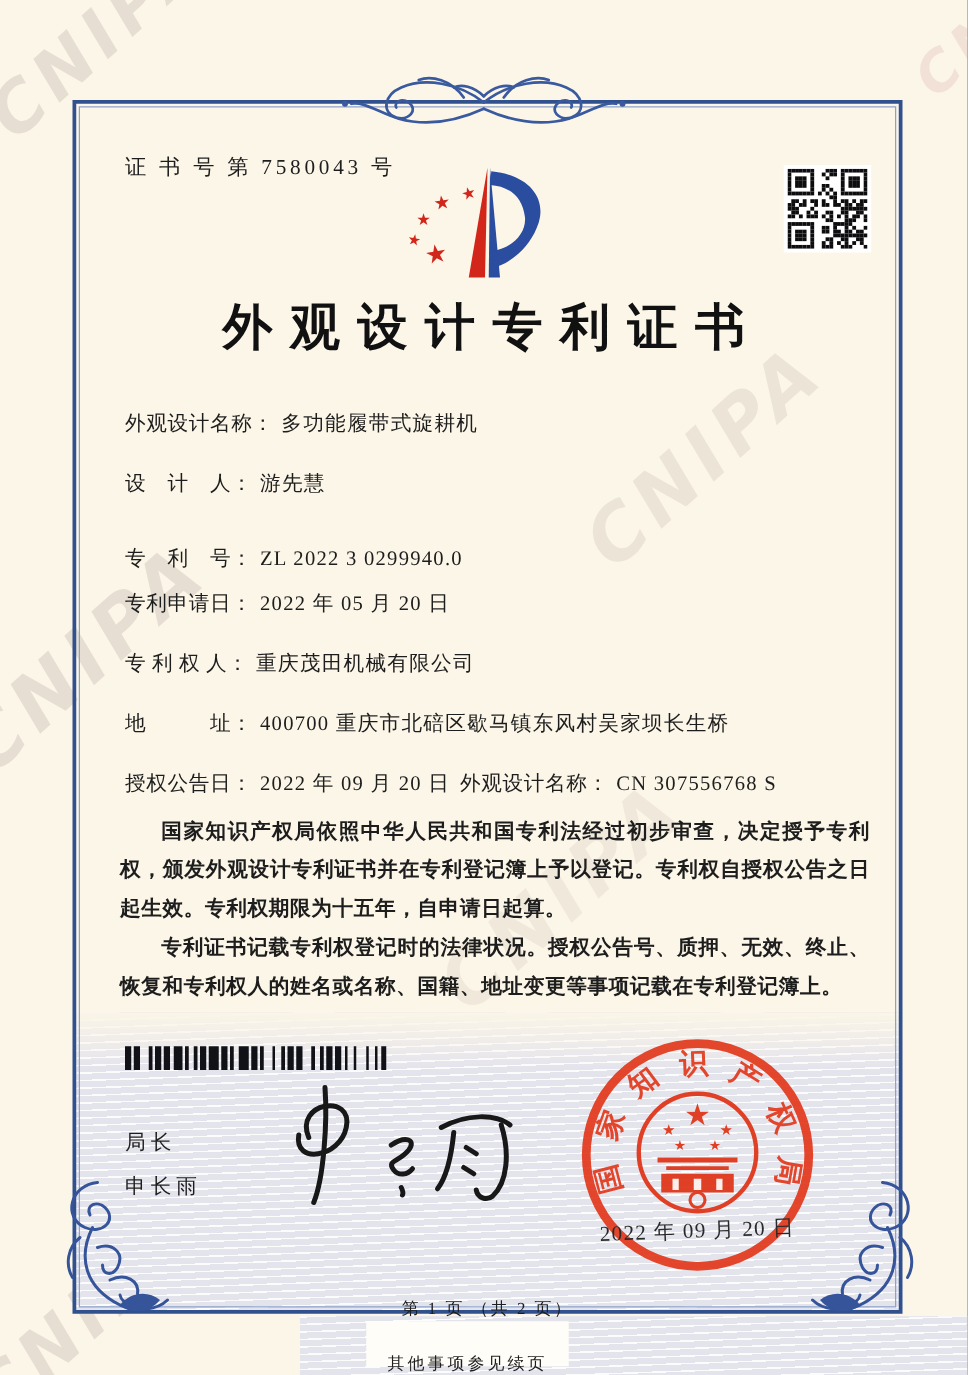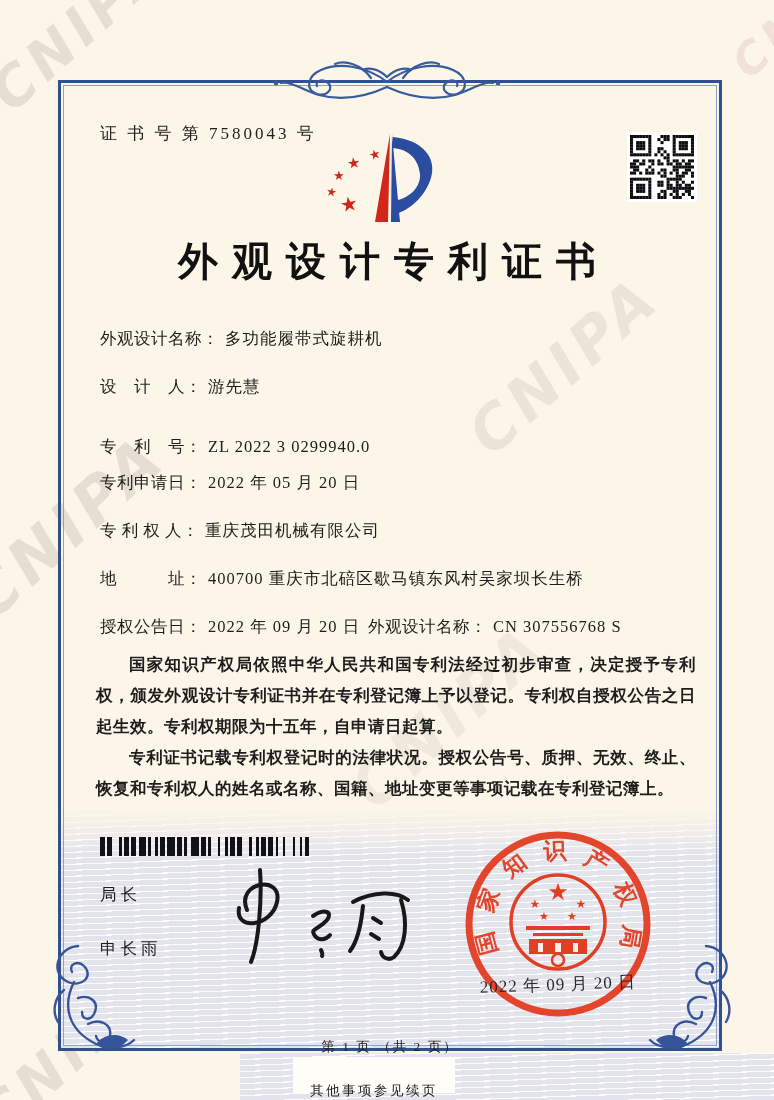--- a/index.html
+++ b/index.html
@@ -23,21 +23,21 @@
   .qr{position:absolute;left:627px;top:132px;width:70px;height:70px;background:#fff;z-index:4;padding:3px;box-sizing:border-box;}
   .title{position:absolute;left:0;top:234px;width:774px;text-align:center;font-size:40px;font-weight:bold;
          letter-spacing:14px;padding-left:14px;box-sizing:border-box;color:#111;z-index:4;}
   .row{position:absolute;left:100px;font-size:16.5px;z-index:4;white-space:nowrap;}
   .row .lbl{letter-spacing:0.5px;}
   .row .val{margin-left:6px;letter-spacing:1px;}
   .paras{position:absolute;left:96px;top:649px;width:600px;z-index:4;font-weight:bold;}
   .paras p{margin:0;font-size:16.5px;line-height:31px;text-align:justify;text-indent:2em;letter-spacing:0.5px;}
   .barcode{position:absolute;left:100px;top:837px;width:212px;height:19px;z-index:4;display:flex;}
   .barcode i{display:block;height:100%;}
-  .sig-title{position:absolute;left:100px;top:884px;font-size:16.5px;letter-spacing:4px;z-index:4;}
+  .sig-title{position:absolute;left:100px;top:903px;font-size:16.5px;letter-spacing:4px;z-index:4;}
   .sig-name{position:absolute;left:100px;top:938px;font-size:16.5px;letter-spacing:4px;z-index:4;}
   .signature{position:absolute;left:205px;top:858px;z-index:4;}
   .seal{position:absolute;left:458px;top:828px;width:200px;height:200px;z-index:5;opacity:0.93;}
   .page-info{position:absolute;left:58px;top:1018px;width:664px;text-align:center;font-size:13.5px;
              letter-spacing:2px;z-index:4;margin-top:20px;}
   .note-box{position:absolute;left:293px;top:1057px;width:162px;height:36px;background:#fffdf8;z-index:4;
             display:flex;align-items:center;justify-content:center;}
   .note-box span{font-size:13.5px;letter-spacing:2.5px;margin-top:32px;}
   .flourish-top{position:absolute;left:267px;top:56px;z-index:3;}
   .flourish-bl{position:absolute;left:44px;top:940px;z-index:3;}

